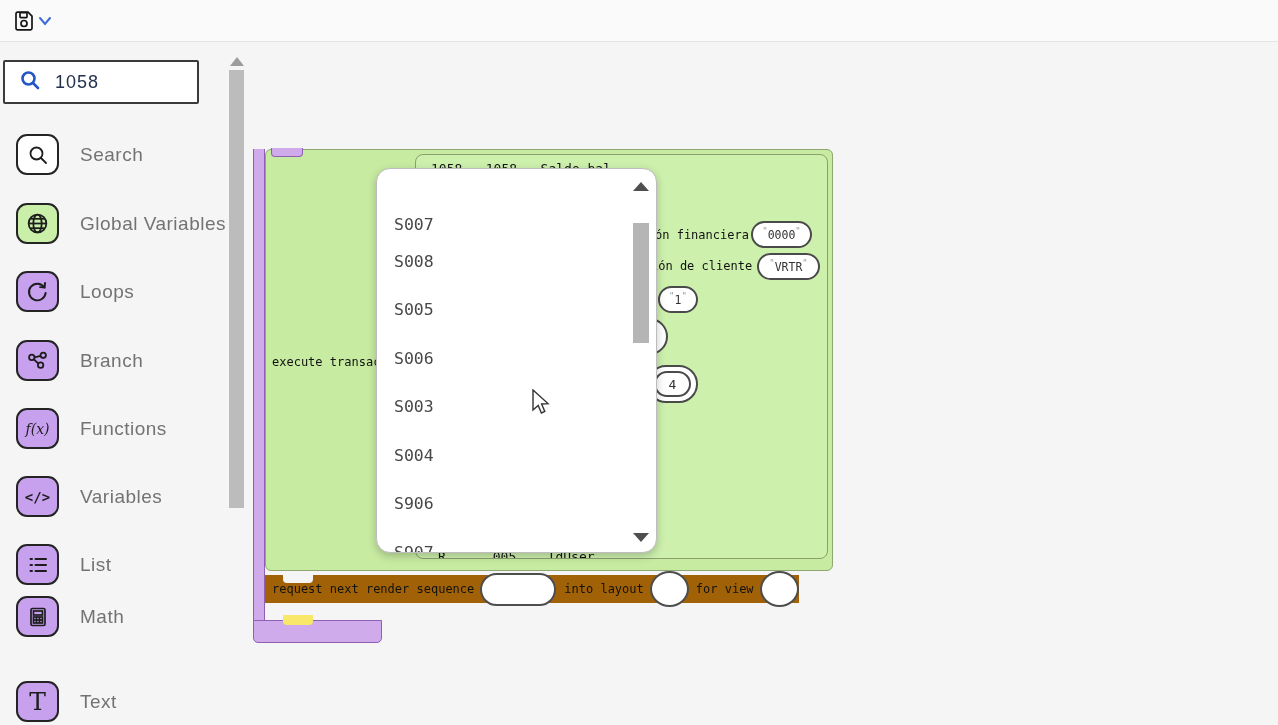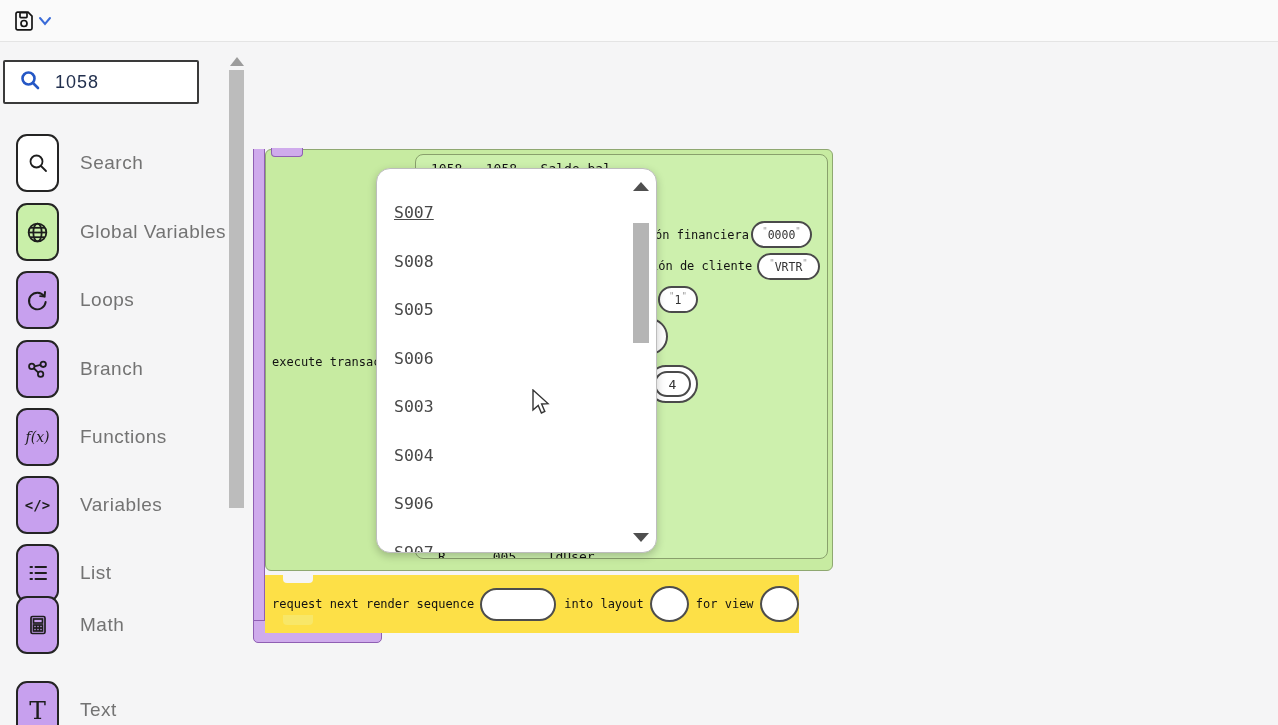--- a/index.html
+++ b/index.html
@@ -13,21 +13,21 @@
 
   
   .searchbox { position:absolute; left:3px; top:60px; width:196px; height:44px; background:#fff; border:2px solid #3a3a3a; border-radius:2px; display:flex; align-items:center; z-index:15; }
   .searchbox svg { margin-left:14px; }
   .search-text { margin-left:14px; font-size:18px; color:#22304e; letter-spacing:1px; }
 
   .flyout-scroll-up { position:absolute; left:230px; top:57px; width:0; height:0; border-left:7px solid transparent; border-right:7px solid transparent; border-bottom:9px solid #9c9c9c; }
   .flyout-thumb { position:absolute; left:229px; top:70px; width:15px; height:438px; background:#bcbcbc; }
 
   .menu-item { position:absolute; left:16px; display:flex; align-items:center; cursor:pointer; }
-  .tile { width:43px; height:58px; border:2px solid #242424; border-radius:11px; display:flex; align-items:center; justify-content:center; flex:0 0 auto; }
+  .tile { width:43px; height:41px; border:2px solid #242424; border-radius:11px; display:flex; align-items:center; justify-content:center; flex:0 0 auto; }
   .menu-label { margin-left:21px; font-size:19px; color:#737373; letter-spacing:.5px; white-space:nowrap; }
   .tile .f-of-x { font-family:"DejaVu Serif", serif; font-style:italic; font-size:14px; color:#1d1d1d; }
   .tile .code-gl { font-family:"DejaVu Sans Mono", monospace; font-weight:bold; font-size:14px; color:#1d1d1d; }
   .tile .big-t { font-family:"DejaVu Serif", serif; font-size:25px; color:#1d1d1d; line-height:1; }
 
   
   .canvas { position:absolute; inset:0; z-index:1; }
   .mono { font-family:"DejaVu Sans Mono", monospace; font-size:12px; color:#121212; }
 
   .on-start-head { position:absolute; left:253px; top:113px; width:129px; height:37px; background:#cfabec; border:1px solid #8f5fb3; border-radius:5px 5px 0 0; display:flex; align-items:center; padding-left:10px; z-index:2; }
@@ -39,21 +39,21 @@
   .exec-label { position:absolute; left:272px; top:355px; z-index:2; white-space:pre; }
   .green-inner { position:absolute; left:415px; top:154px; width:413px; height:405px; background:#cdf0ad; border:1px solid #89a06c; border-radius:8px; overflow:hidden; z-index:2; }
   .inner-title { position:absolute; left:15px; top:6px; white-space:pre; }
   .inner-bottom-row { position:absolute; left:22px; top:394px; white-space:pre; }
 
   .field-label { position:absolute; z-index:3; white-space:pre; }
   .pill { position:absolute; background:#fff; border:2px solid #4a4a4a; display:flex; align-items:center; justify-content:center; z-index:3; font-family:"DejaVu Sans Mono", monospace; font-size:11.5px; color:#333; }
   .pill .q { color:#9a9a9a; font-size:9px; position:relative; top:-4px; }
   .pill-ring { position:absolute; background:#fff; border:2px solid #4a4a4a; border-radius:19px; z-index:3; }
 
-  .yellow-block { position:absolute; left:265px; top:575px; width:534px; height:58px; background:#fde047; display:flex; align-items:center; z-index:2; }
+  .yellow-block { position:absolute; left:265px; top:575px; width:534px; height:28px; background:#a16207; display:flex; align-items:center; z-index:2; }
   .yellow-notch { position:absolute; left:283px; top:575px; width:30px; height:8px; background:#f5f5f6; border-radius:0 0 4px 4px; z-index:3; }
   .yellow-tab { position:absolute; left:283px; top:615px; width:30px; height:10px; background:#f8e768; border-radius:0 0 4px 4px; z-index:4; }
   .yellow-block .mono { white-space:pre; }
   .socket-oval { width:76px; height:33px; background:#fff; border:2px solid #4d4d4d; border-radius:17px; flex:0 0 auto; }
   .socket-circle { width:39px; height:36px; background:#fff; border:2px solid #4d4d4d; border-radius:50%; flex:0 0 auto; }
 
   
   .dropdown { position:absolute; left:376px; top:168px; width:281px; height:385px; background:#fff; border:1px solid #bdbdbd; border-radius:14px; box-shadow:0 3px 8px rgba(0,0,0,.22); overflow:hidden; z-index:10; }
   .dd-item { position:absolute; left:17px; font-family:"DejaVu Sans Mono", monospace; font-size:16.5px; color:#484848; cursor:pointer; }
   .dd-up { position:absolute; left:256px; top:13px; width:0; height:0; border-left:8px solid transparent; border-right:8px solid transparent; border-bottom:9px solid #4f4f4f; cursor:pointer; }
@@ -243,21 +243,21 @@
     <span class="mono" style="margin-left:8px">into layout</span>
     <span class="socket-circle" style="margin-left:6px"></span>
     <span class="mono" style="margin-left:7px">for view</span>
     <span class="socket-circle" style="margin-left:6px"></span>
   </div>
   <div class="yellow-notch"></div>
   <div class="yellow-tab"></div>
 
   <div class="dropdown">
     <div class="dd-up"></div>
-    <div class="dd-item" style="top: 34px; text-decoration: underline;">S007</div>
+    <div class="dd-item" style="top: 46px;">S007</div>
     <div class="dd-item" style="top: 82.5px;">S008</div>
     <div class="dd-item" style="top: 131px;">S005</div>
     <div class="dd-item" style="top: 179.5px; text-align: right;">S006</div>
     <div class="dd-item" style="top: 228px;">S003</div>
     <div class="dd-item" style="top: 276.5px;">S004</div>
     <div class="dd-item" style="top: 325px;">S906</div>
     <div class="dd-item" style="top: 373.5px;">S907</div>
     <div class="dd-thumb"></div>
     <div class="dd-down"></div>
   </div>

